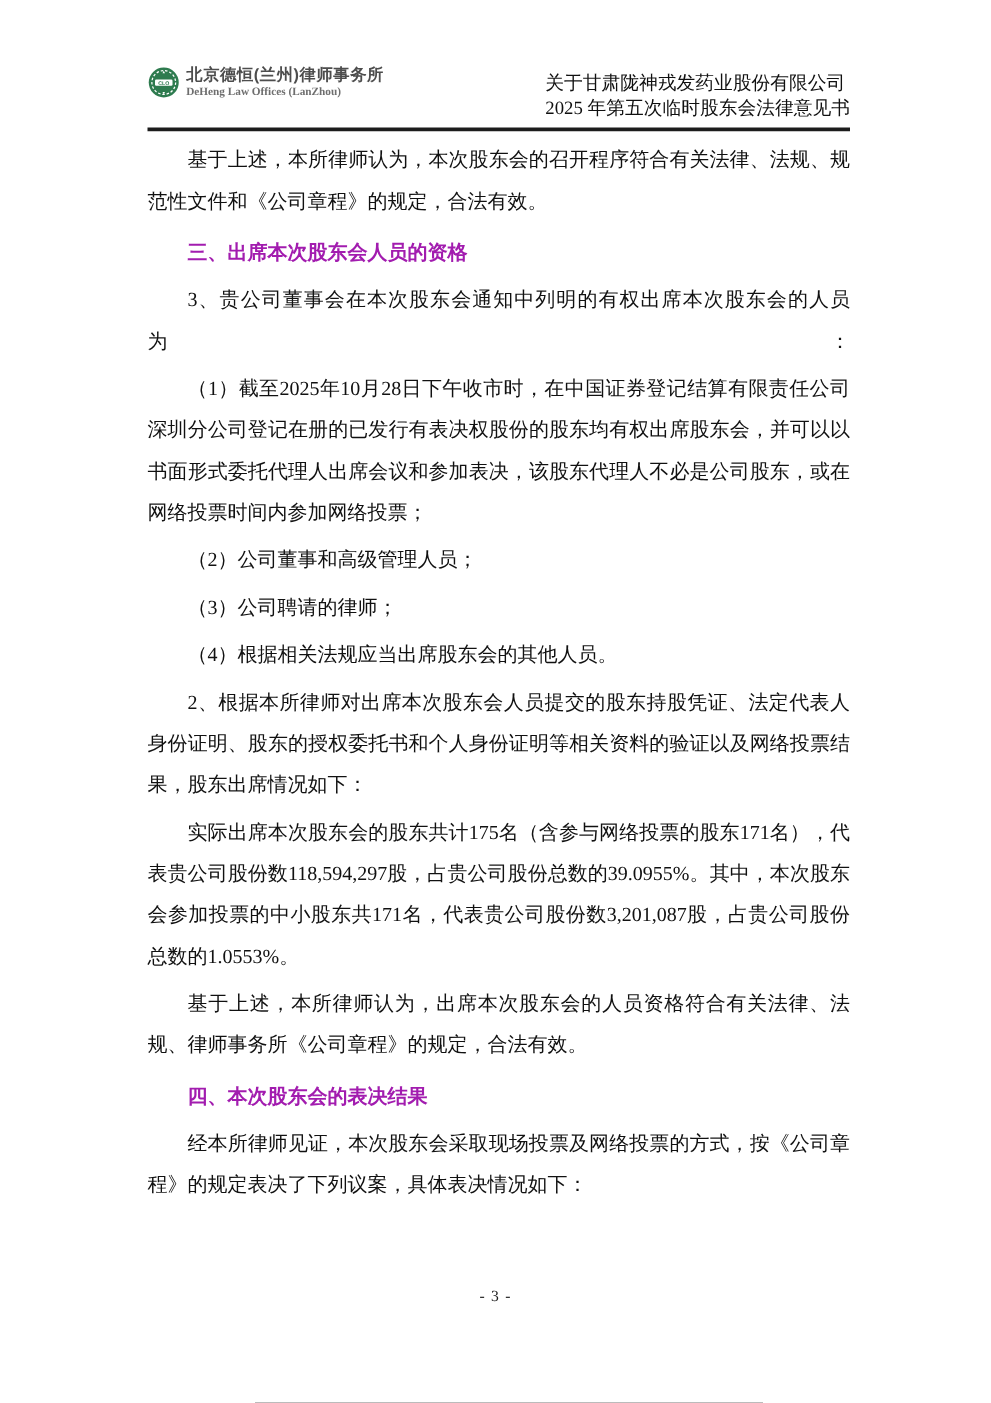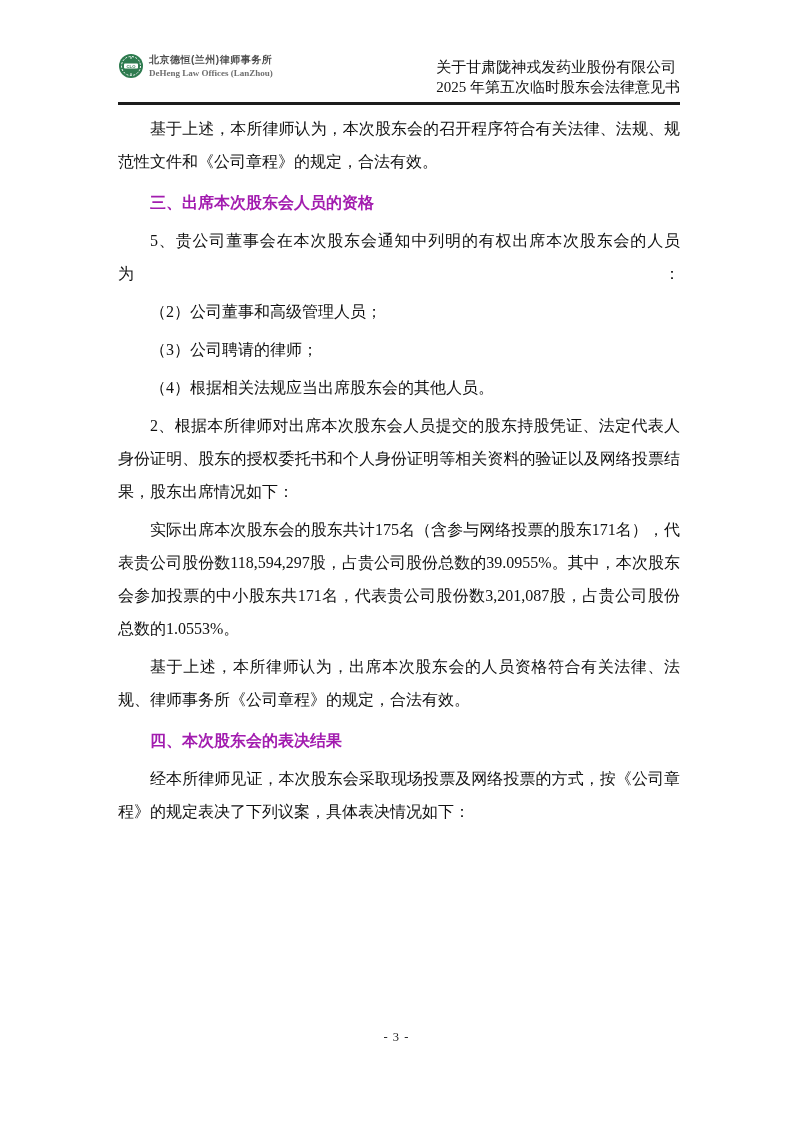--- a/index.html
+++ b/index.html
@@ -30,21 +30,21 @@
     top: 2px;
     left: 0;
     display: flex;
     align-items: flex-start;
     gap: 5px;
   }
   .firm-logo { flex: 0 0 auto; margin-top: 1px; }
   .firm-names { display: flex; flex-direction: column; }
   .firm-name-cn {
     font-family: "Liberation Sans", "DejaVu Sans", sans-serif;
-    font-size: 10px;
+    font-size: 13px;
     font-weight: 700;
     color: #4d4d4d;
     letter-spacing: 0.5px;
     line-height: 15px;
   }
   .firm-name-en {
     font-family: Liberation Serif, serif;
     font-size: 9px;
     font-weight: 600;
     color: #6e6e6e;
@@ -131,21 +131,22 @@
     <div class="doc-ref">
       <div>关于甘肃陇神戎发药业股份有限公司</div>
       <div>2025 年第五次临时股东会法律意见书</div>
     </div>
   </div>
   <div class="header-rule"></div>
 
   <div class="doc-body">
     <p class="para">基于上述，本所律师认为，本次股东会的召开程序符合有关法律、法规、规范性文件和《公司章程》的规定，合法有效。</p>
     <h3 class="heading">三、出席本次股东会人员的资格</h3>
-    <p class="para stretch">5、贵公司董事会在本次股东会通知中列明的有权出席本次股东会的人员为：</p>
+    <p class="para stretch">3、贵公司董事会在本次股东会通知中列明的有权出席本次股东会的人员为：</p>
+    <p class="para">（1）截至2025年10月28日下午收市时，在中国证券登记结算有限责任公司深圳分公司登记在册的已发行有表决权股份的股东均有权出席股东会，并可以以书面形式委托代理人出席会议和参加表决，该股东代理人不必是公司股东，或在网络投票时间内参加网络投票；</p>
     <p class="para">（2）公司董事和高级管理人员；</p>
     <p class="para">（3）公司聘请的律师；</p>
     <p class="para">（4）根据相关法规应当出席股东会的其他人员。</p>
     <p class="para">2、根据本所律师对出席本次股东会人员提交的股东持股凭证、法定代表人身份证明、股东的授权委托书和个人身份证明等相关资料的验证以及网络投票结果，股东出席情况如下：</p>
     <p class="para">实际出席本次股东会的股东共计175名（含参与网络投票的股东171名），代表贵公司股份数118,594,297股，占贵公司股份总数的39.0955%。其中，本次股东会参加投票的中小股东共171名，代表贵公司股份数3,201,087股，占贵公司股份总数的1.0553%。</p>
     <p class="para">基于上述，本所律师认为，出席本次股东会的人员资格符合有关法律、法规、律师事务所《公司章程》的规定，合法有效。</p>
     <h3 class="heading">四、本次股东会的表决结果</h3>
     <p class="para">经本所律师见证，本次股东会采取现场投票及网络投票的方式，按《公司章程》的规定表决了下列议案，具体表决情况如下：</p>
   </div>
 

